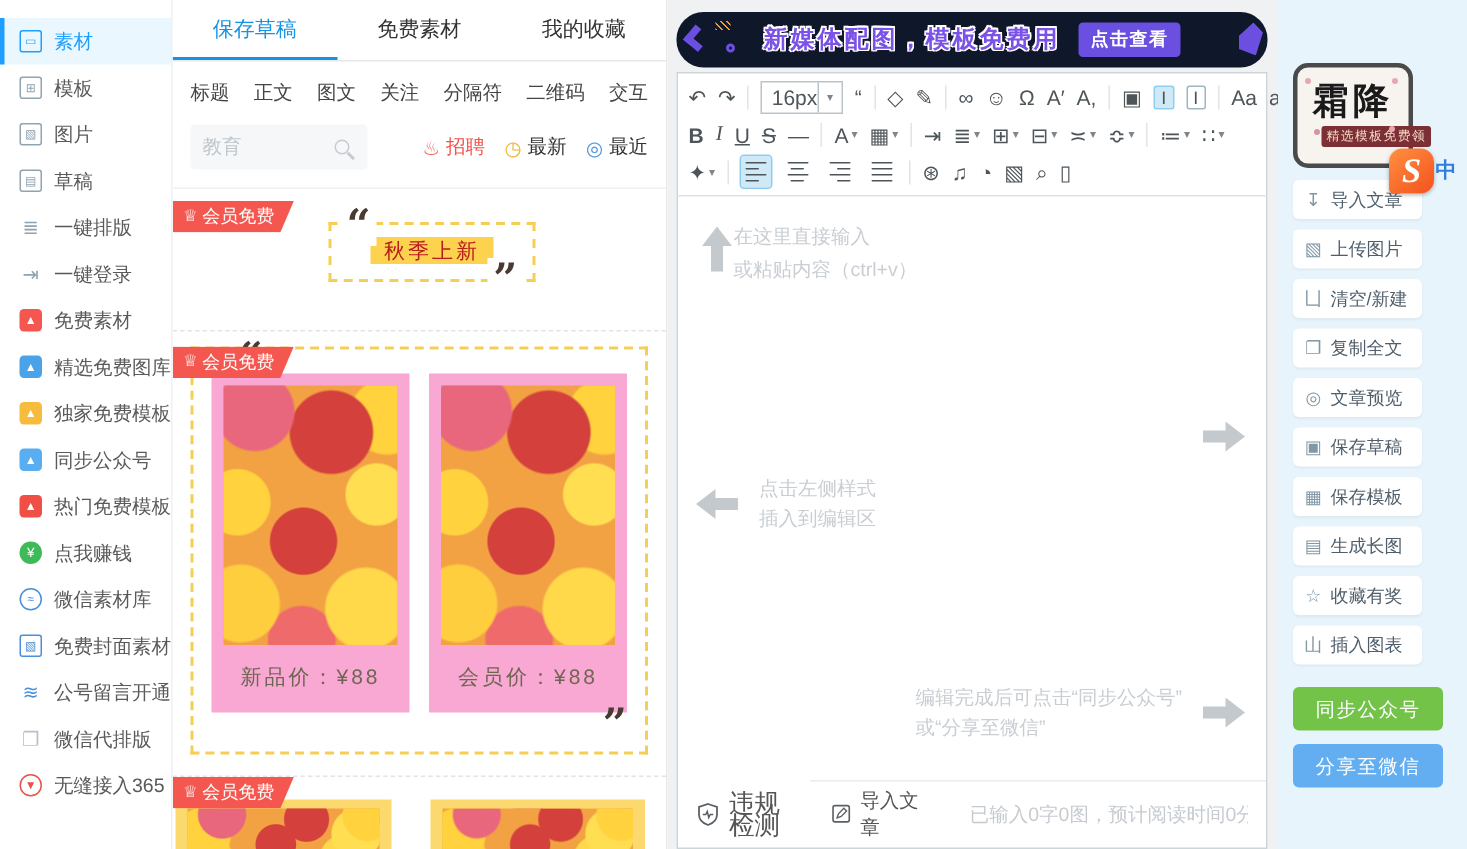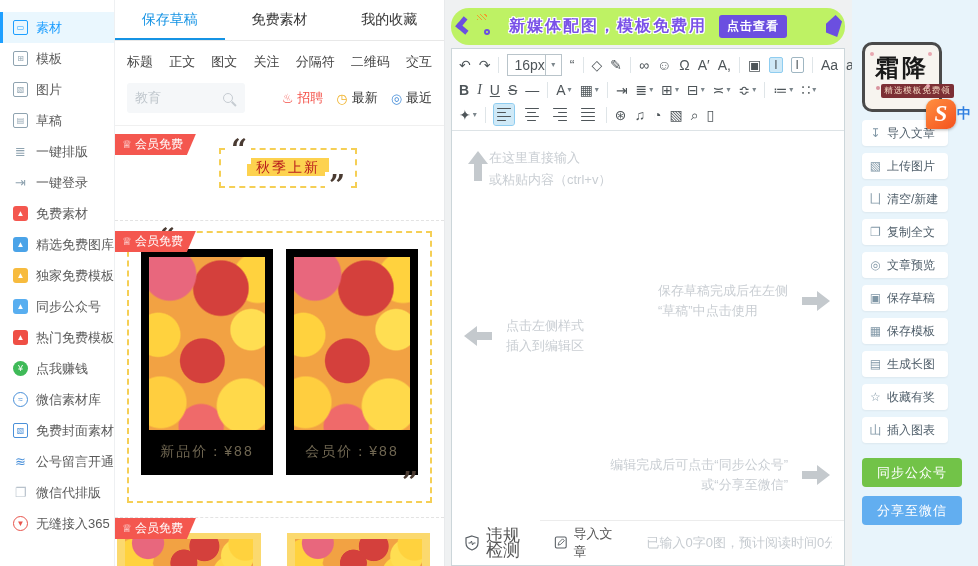--- a/index.html
+++ b/index.html
@@ -47,41 +47,41 @@
   .q { font-family:"DejaVu Serif","Liberation Serif",serif; font-weight:bold; color:#4a3b32; font-size:28px; line-height:1; position:absolute; }
   .q-open  { top:-14px; left:6px; background:#fff; padding:0 4px; }
   .q-close { bottom:-14px; right:6px; background:#fff; padding:0 4px; }
 
   .sep-dot { border-top:1px dashed #e3e3e3; }
   .card2 { margin-top:4px; }
   .qbox2 { margin:10px 12px 0; border:2px dashed #f5cf55; padding:16px 12px 26px; position:relative; }
   .q-open2  { top:-8px; left:30px; }
   .q-close2 { bottom:4px; right:12px; }
   .pcrow { display:flex; gap:13px; }
-  .pcard { flex:1; background:#000000; padding:8px 8px 0; }
+  .pcard { flex:1; background:#f9a8d4; padding:8px 8px 0; }
   .fruit { height:173px; background:
       radial-gradient(circle at 18% 10%, #e8677d 0 14%, rgba(0,0,0,0) 15%),
       radial-gradient(circle at 62% 18%, #d4403c 0 17%, rgba(0,0,0,0) 18%),
       radial-gradient(circle at 94% 12%, #ffd23e 0 13%, rgba(0,0,0,0) 14%),
       radial-gradient(circle at 8% 45%,  #ffd23e 0 15%, rgba(0,0,0,0) 16%),
       radial-gradient(circle at 88% 42%, #ffde52 0 14%, rgba(0,0,0,0) 15%),
       radial-gradient(circle at 46% 60%, #d4403c 0 18%, rgba(0,0,0,0) 19%),
       radial-gradient(circle at 10% 84%, #ffce3f 0 14%, rgba(0,0,0,0) 15%),
       radial-gradient(circle at 82% 86%, #ffd94a 0 15%, rgba(0,0,0,0) 16%),
       radial-gradient(circle at 45% 98%, #ef6a6a 0 12%, rgba(0,0,0,0) 13%),
       #f2a243; }
   .plabel { text-align:center; font-size:14px; color:#6f6651; padding:13px 0 14px; letter-spacing:2px; }
   .card3 { margin-top:14px; border-top:1px dashed #e3e3e3; padding-top:2px; height:60px; overflow:hidden; position:relative; }
   .cutrow { display:flex; gap:26px; margin:13px 14px 0 2px; }
   .cutcard { flex:1; background:#fbd96e; padding:6px 8px 0; }
   .cutcard .fruit { height:40px; }
 
   
   .ecol { flex:1; display:flex; flex-direction:column; background:#eff1f2; padding:8px 7px 0 6px; min-width:0; }
-  .banner { height:37px; background:#bef264; position:relative; display:flex; align-items:center; justify-content:center; flex:none; overflow:hidden; cursor:pointer;border-radius:18px; }
+  .banner { height:37px; background:#0f172a; position:relative; display:flex; align-items:center; justify-content:center; flex:none; overflow:hidden; cursor:pointer;border-radius:18px; }
   .banner-text { font-size:16px; font-weight:bold; color:#7a52e8; letter-spacing:2px; white-space:nowrap;
     text-shadow:1px 1px 0 #fff,-1px -1px 0 #fff,1px -1px 0 #fff,-1px 1px 0 #fff,1px 0 0 #fff,-1px 0 0 #fff,0 1px 0 #fff,0 -1px 0 #fff; }
   .banner-btn { margin-left:12px; background:#6b4fe0; color:#fff; font-size:12px; font-weight:bold; padding:3px 8px; border-radius:3px; letter-spacing:1px; cursor:pointer; white-space:nowrap; }
   .bdec { position:absolute; }
   .bd1 { left:7px; top:11px; width:13px; height:13px; border-left:5px solid #6b4fe0; border-bottom:5px solid #6b4fe0; transform:rotate(40deg); }
   .bd2 { left:33px; top:21px; width:6px; height:6px; border:2px solid #6b4fe0; border-radius:50%; }
   .bd3 { right:3px; top:7px; width:16px; height:22px; background:#6b4fe0; clip-path:polygon(0 40%,60% 0,100% 30%,70% 100%,0 80%); }
   .bd4 { left:26px; top:6px; width:10px; height:6px; background:repeating-linear-gradient(45deg,#f09e2f 0 1px,rgba(0,0,0,0) 1px 3px); }
 
   .ebox { flex:1; margin-top:3px; background:#fff; border:1px solid #ccd6da; display:flex; flex-direction:column; min-height:0; }
@@ -103,21 +103,21 @@
   .align i.short { width:9px; }
   .align.v-center { align-items:center; }
   .align.v-right { align-items:flex-end; }
   .align.on { background:#cfe9f7; outline:1px solid #8fcdf0; border-radius:2px; }
 
   .content { flex:1; position:relative; min-height:0; cursor:text; }
   .ph-main { position:absolute; left:16px; top:16px; display:flex; gap:1px; color:#c9ced3; font-size:13px; line-height:22px; }
   .hint { position:absolute; color:#c9ced3; font-size:13px; line-height:20px; display:flex; align-items:center; gap:12px; }
   .hint-left { left:12px; top:185px; }
   .hint-right { right:14px; top:150px; }
-  .hint-bottom { right:14px; top:324px;text-align:right; }
+  .hint-bottom { right:14px; top:324px; }
   .ar { flex:none; position:relative; }
   .ar-up { width:20px; height:32px; margin-top:4px; }
   .ar-up::before { content:""; position:absolute; top:0; left:0; border-left:10px solid rgba(0,0,0,0); border-right:10px solid rgba(0,0,0,0); border-bottom:13px solid #c4c9cd; }
   .ar-up::after { content:""; position:absolute; top:12px; left:6px; width:8px; height:18px; background:#c4c9cd; }
   .ar-left { width:30px; height:20px; }
   .ar-left::before { content:""; position:absolute; left:0; top:0; border-top:10px solid rgba(0,0,0,0); border-bottom:10px solid rgba(0,0,0,0); border-right:13px solid #c4c9cd; }
   .ar-left::after { content:""; position:absolute; left:12px; top:6px; width:16px; height:8px; background:#c4c9cd; }
   .ar-right { width:30px; height:20px; }
   .ar-right::before { content:""; position:absolute; right:0; top:0; border-top:10px solid rgba(0,0,0,0); border-bottom:10px solid rgba(0,0,0,0); border-left:13px solid #c4c9cd; }
   .ar-right::after { content:""; position:absolute; right:12px; top:6px; width:16px; height:8px; background:#c4c9cd; }
@@ -402,24 +402,20 @@
         </div>
       <div class="content">
         <div class="ph-main">
           <span class="ar ar-up"></span>
           <span>
             <div>在这里直接输入</div>
             <div>或粘贴内容（ctrl+v）</div>
           </span>
         </div>
         <div class="hint hint-right">
-          <span>
-            <div>保存草稿完成后在左侧</div>
-            <div>“草稿”中点击使用</div>
-          </span>
           <span class="ar ar-right"></span>
         </div>
         <div class="hint hint-left">
           <span class="ar ar-left"></span>
           <span>
             <div>点击左侧样式</div>
             <div>插入到编辑区</div>
           </span>
         </div>
         <div class="hint hint-bottom">

